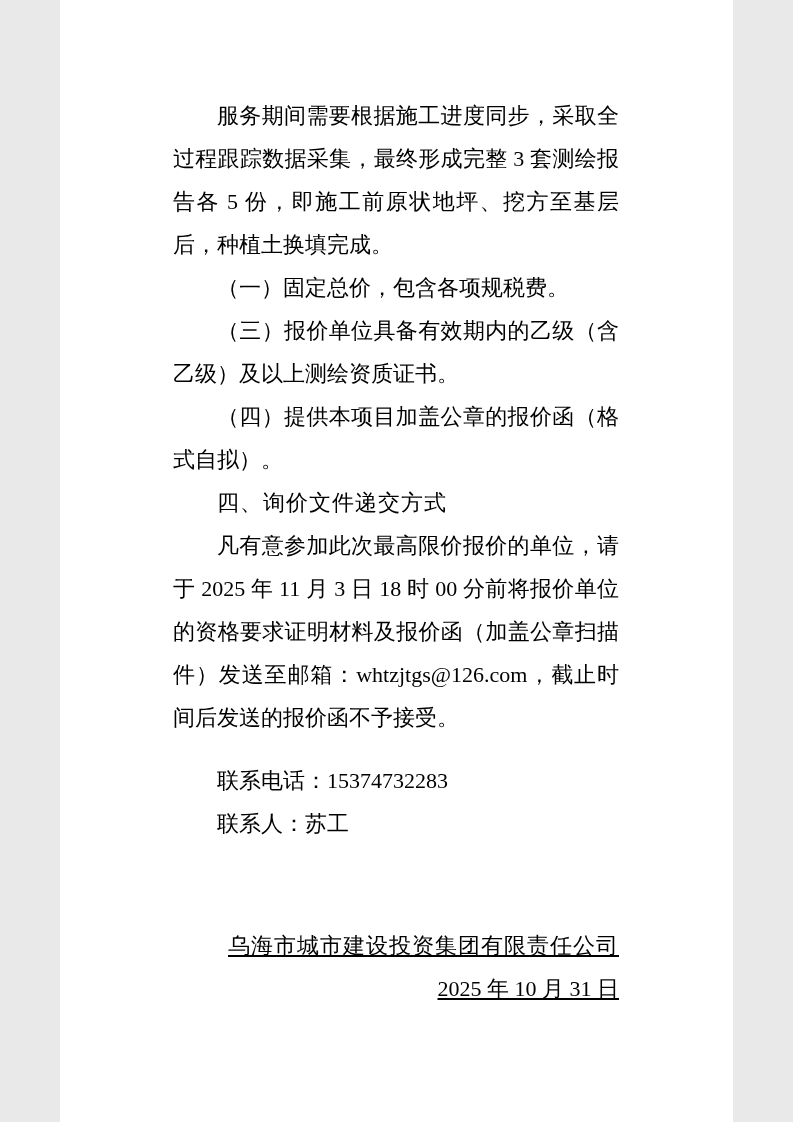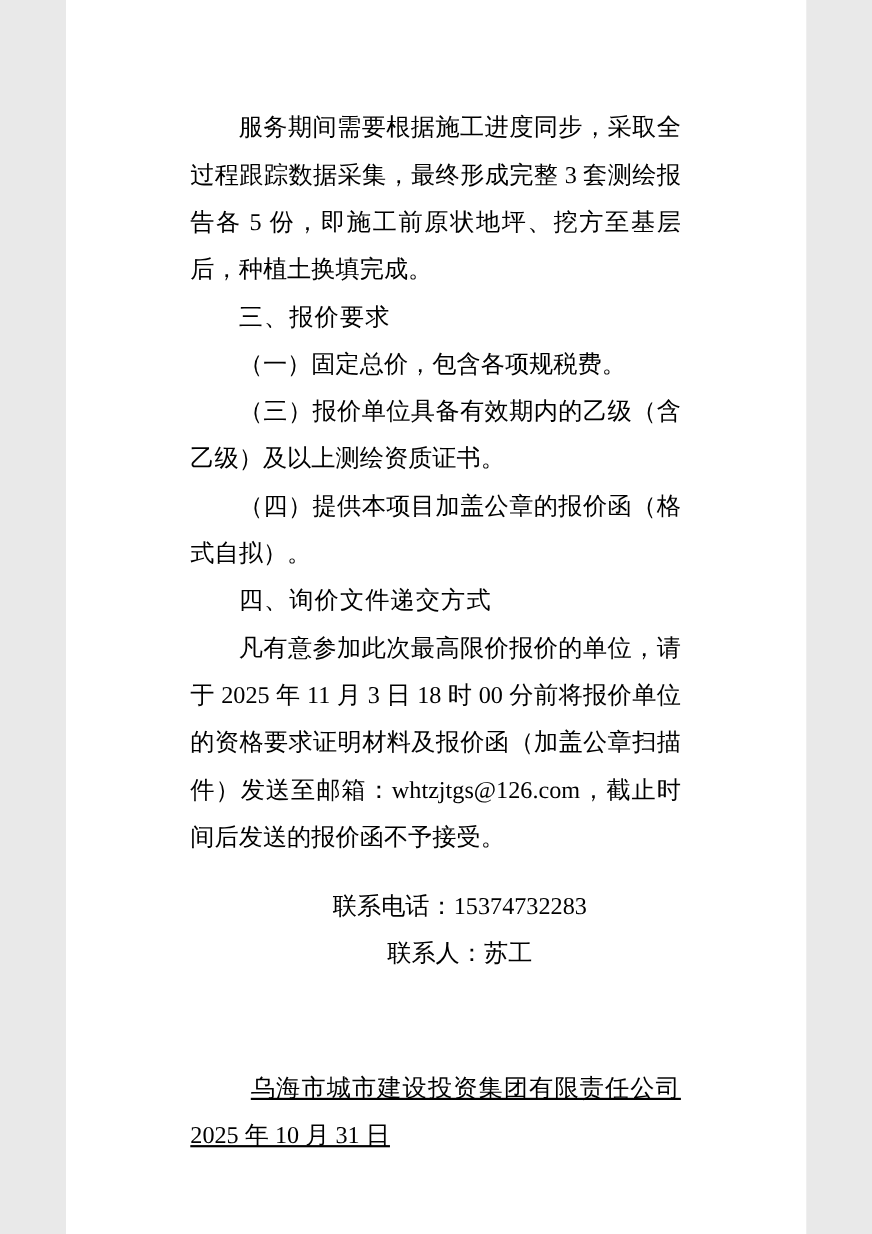--- a/index.html
+++ b/index.html
@@ -35,46 +35,45 @@
   .indent {
     text-indent: 2em;
   }
   .heading {
     font-weight: bold;
     text-indent: 2em;
     letter-spacing: 1px;
   }
   .contact-block {
     margin-top: 20px;
-    text-align: center;
   }
   .contact-line {
     text-indent: 2em;
   }
   .signature-block {
     margin-top: 79px;
     text-decoration: underline;
   }
   .signature-name {
     text-align: right;
     padding-right: 5px;
     letter-spacing: 1px;
   }
   .signature-date {
+    text-align: right;
     padding-right: 15px;
   }
 </style>
 </head>
 <body>
 
 <div class="page">
 
   <p class="body-para indent">服务期间需要根据施工进度同步，采取全过程跟踪数据采集，最终形成完整 3 套测绘报告各 5 份，即施工前原状地坪、挖方至基层后，种植土换填完成。</p>
 
-  <h3 class="heading">三、报价要求</h3>
 
   <p class="body-para indent">（一）固定总价，包含各项规税费。</p>
 
 
   <p class="body-para indent">（三）报价单位具备有效期内的乙级（含乙级）及以上测绘资质证书。</p>
 
   <p class="body-para indent">（四）提供本项目加盖公章的报价函（格式自拟）。</p>
 
   <h3 class="heading">四、询价文件递交方式</h3>
 

